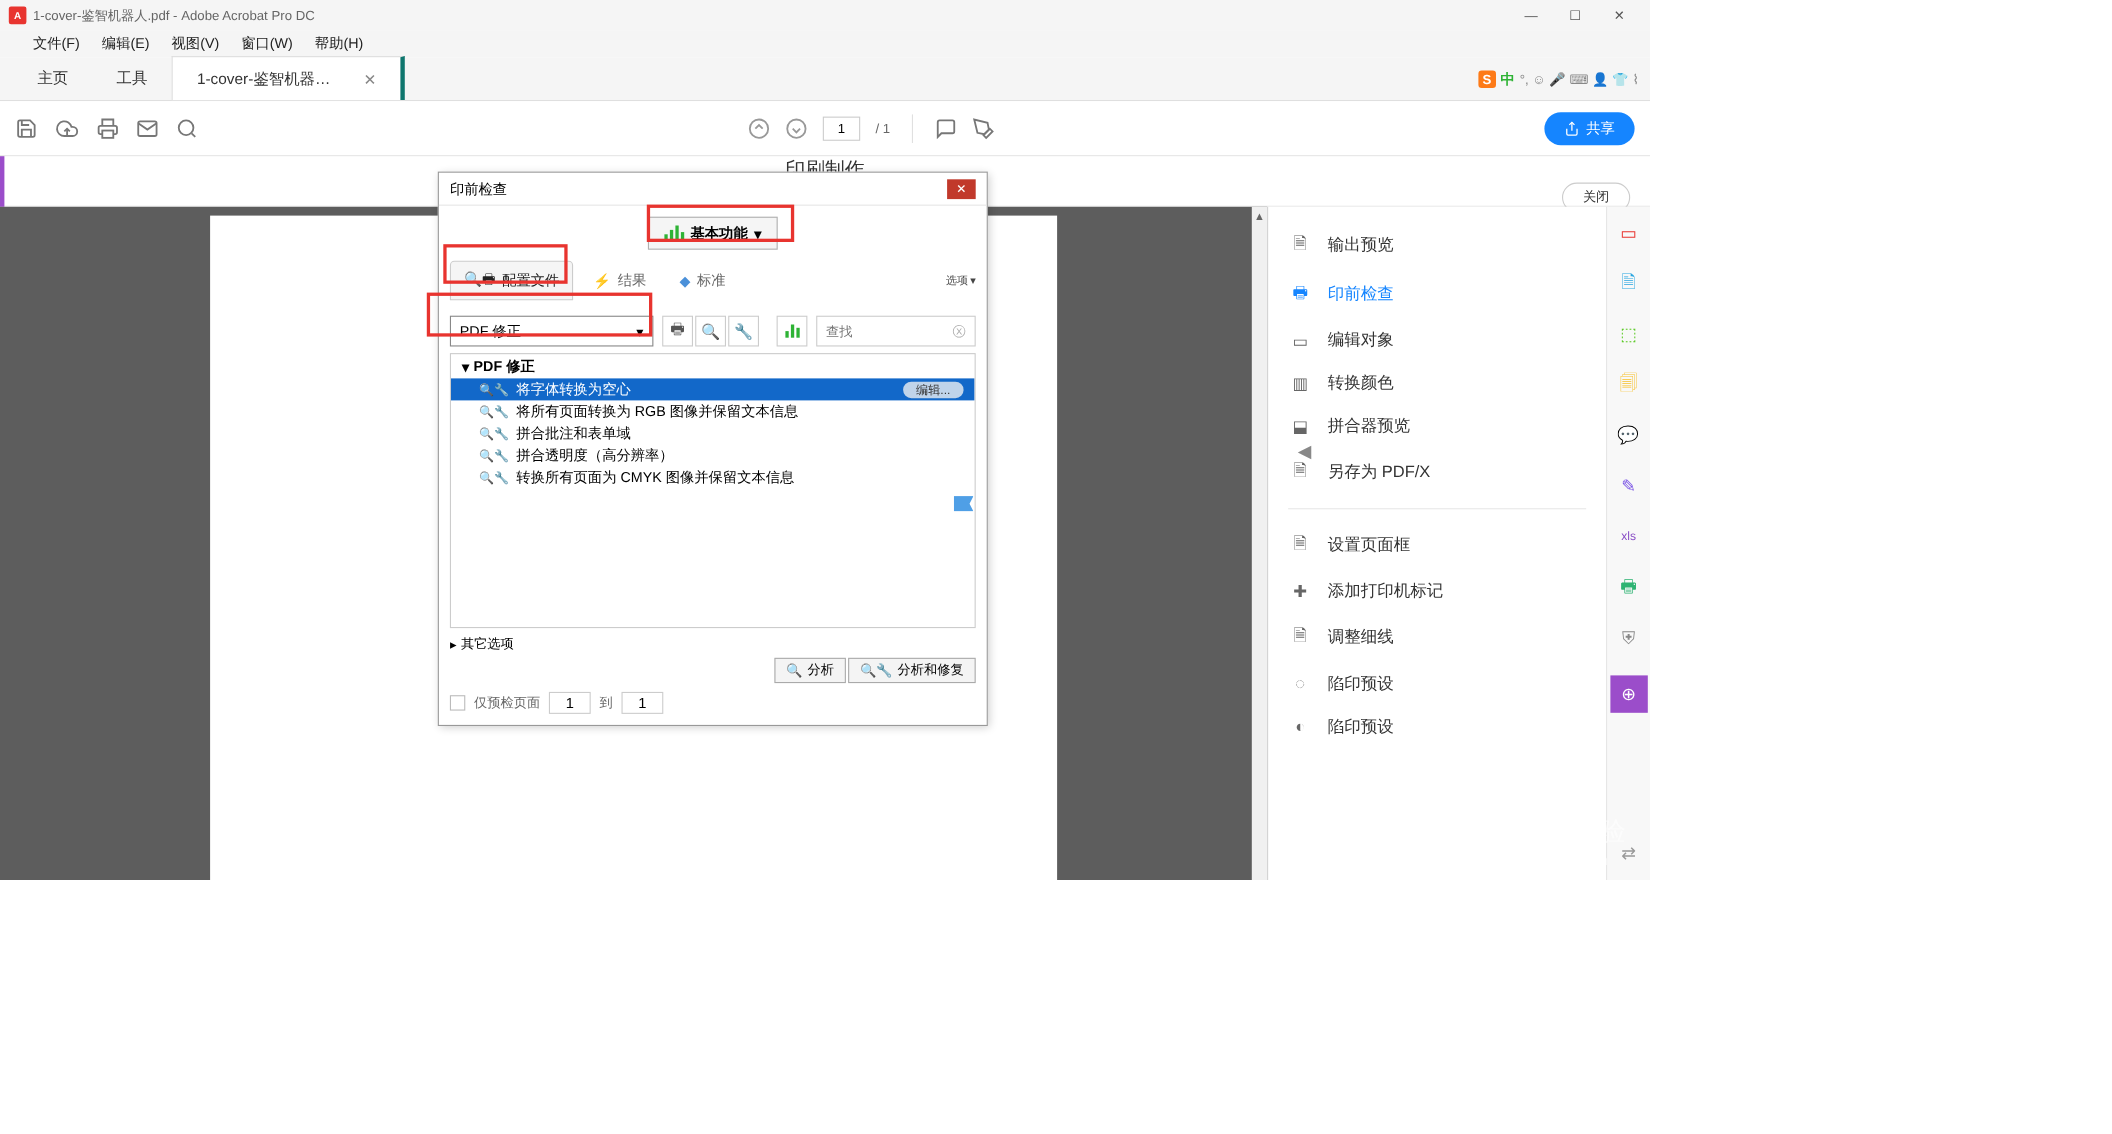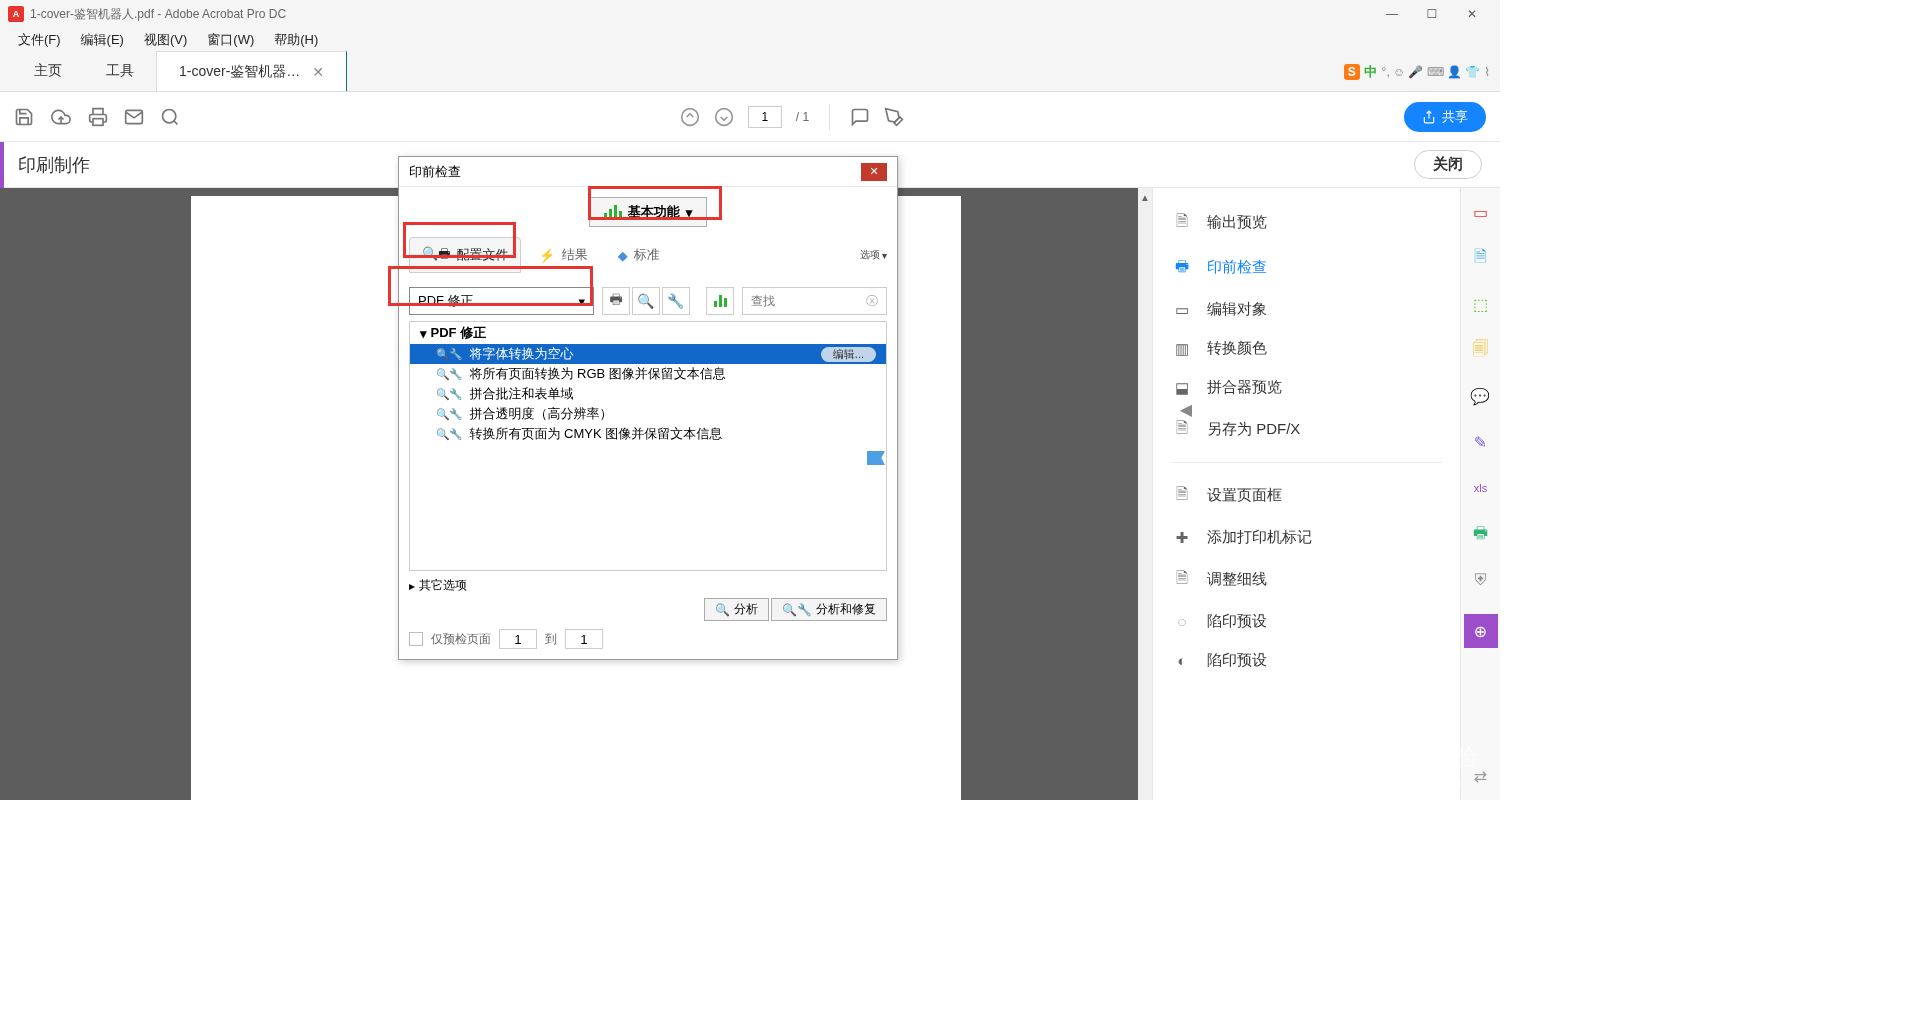--- a/index.html
+++ b/index.html
@@ -5,42 +5,42 @@
 * { box-sizing: border-box; margin: 0; padding: 0; font-family: "Microsoft YaHei", "Segoe UI", sans-serif; }
 body { background: #fff; width: 1500px; height: 800px; overflow: hidden; position: relative; }
 
 
 .titlebar { height: 28px; background: #f5f5f5; display: flex; align-items: center; padding: 0 8px; font-size: 12px; color: #666; }
 .titlebar .app-icon { width: 16px; height: 16px; background: #e8342f; border-radius: 2px; margin-right: 6px; display: flex; align-items: center; justify-content: center; color: #fff; font-size: 9px; font-weight: bold; }
 .titlebar .spacer { flex: 1; }
 .titlebar .win-btn { width: 40px; height: 24px; display: flex; align-items: center; justify-content: center; color: #555; cursor: pointer; }
 
 
-.menubar { height: 24px; background: #f5f5f5; display: flex; align-items: center; padding-left: 8px; font-size: 13px; }
+.menubar { height: 24px; background: #f5f5f5; display: flex; align-items: center; padding-left: 20px; font-size: 13px; }
 .menubar .menu-item { padding: 2px 10px; cursor: pointer; color: #222; }
 
 
 .tabbar { height: 40px; background: #f5f5f5; display: flex; align-items: flex-end; border-bottom: 1px solid #ddd; padding-left: 12px; }
 .tabbar .tab { height: 40px; padding: 0 22px; display: flex; align-items: center; font-size: 14px; color: #333; cursor: pointer; }
-.tabbar .tab.active { background: #fff; border-top: 1px solid #ddd; border-left: 1px solid #ddd; border-right: 1px solid #0f766e; }
+.tabbar .tab.active { background: #fff; border-top: 1px solid #ddd; border-left: 1px solid #ddd; border-right: 4px solid #0f766e; gap: 18px; }
 .tabbar .tab .close { margin-left: 12px; color: #888; }
 .tabbar .ime { margin-left: auto; margin-right: 10px; align-self: center; }
 
 
 .toolbar { height: 50px; background: #fff; border-bottom: 1px solid #e6e6e6; display: flex; align-items: center; padding: 0 14px; gap: 16px; }
 .toolbar .tool-btn { color: #666; cursor: pointer; display: flex; align-items: center; }
 .toolbar .sep { width: 1px; height: 26px; background: #e0e0e0; margin: 0 6px; }
 .toolbar .center { flex: 1; display: flex; align-items: center; justify-content: center; gap: 14px; }
 .toolbar .page-num { width: 34px; height: 22px; border: 1px solid #ccc; text-align: center; font-size: 12px; }
 .toolbar .page-total { font-size: 12px; color: #666; }
 .share-btn { background: #1585ff; color: #fff; border-radius: 18px; padding: 6px 18px; font-size: 13px; display: flex; align-items: center; gap: 6px; cursor: pointer; }
 
 
-.section-header { height: 46px; display: flex; align-items: center; padding: 0 18px; border-bottom: 1px solid #e6e6e6; font-size: 18px; color: #333; }
-.section-header .close-text { margin-left: auto; border: 1px solid #ccc; border-radius: 20px; padding: 4px 18px; font-size: 15px; cursor: pointer; font-weight: bold; }
+.section-header { height: 46px; display: flex; align-items: center; padding: 0 18px; border-bottom: 1px solid #e6e6e6; font-size: 18px; color: #333; flex-direction: column; }
+.section-header .close-text { margin-left: auto; border: 1px solid #ccc; border-radius: 20px; padding: 4px 18px; font-size: 12px; cursor: pointer; }
 .purple-bar { width: 4px; height: 46px; background: #9b4dca; position: absolute; left: 0; top: 142px; }
 
 
 .main { display: flex; height: calc(100% - 188px); }
 .doc-area { flex: 1; background: #5d5d5d; position: relative; display: flex; justify-content: center; }
 .doc-page { background: #fff; width: 770px; margin-top: 8px; }
 .scrollbar { width: 14px; background: #f0f0f0; height: 100%; position: absolute; right: 0; top: 0; }
 .scrollbar .up-btn, .scrollbar .down-btn { height: 18px; display: flex; align-items: center; justify-content: center; font-size: 10px; color: #666; }
 
 

